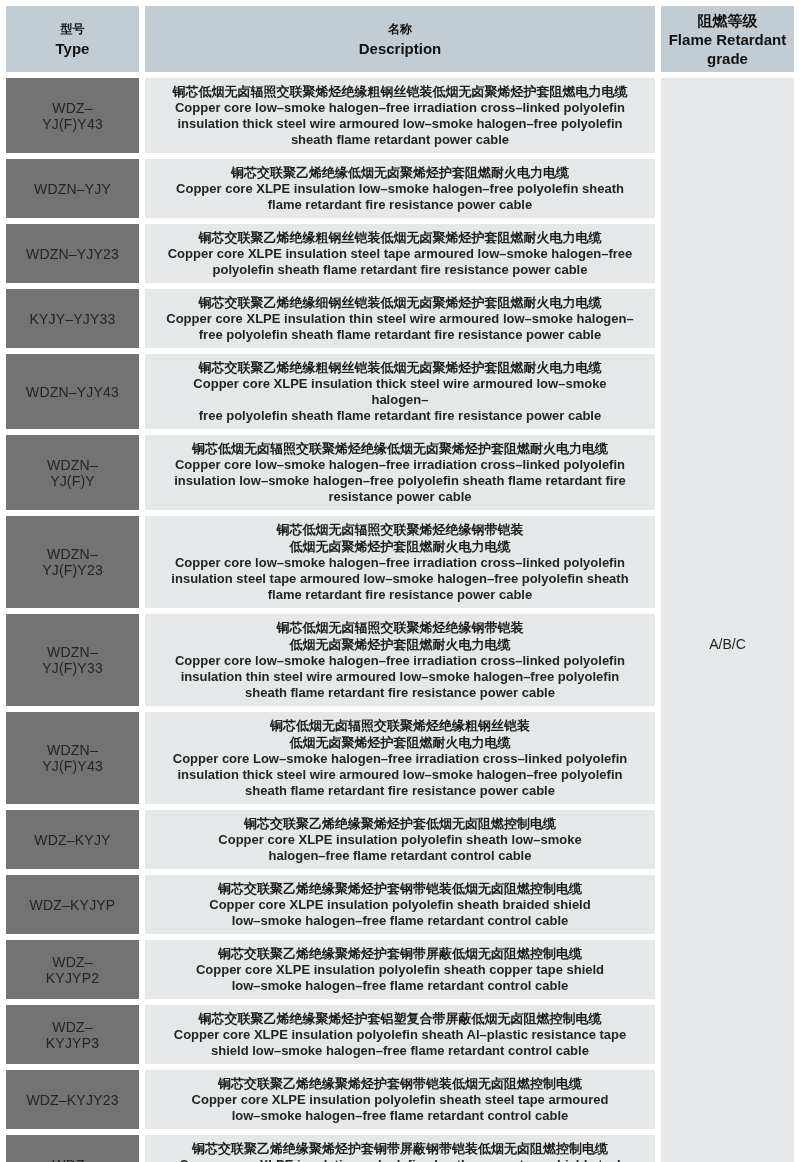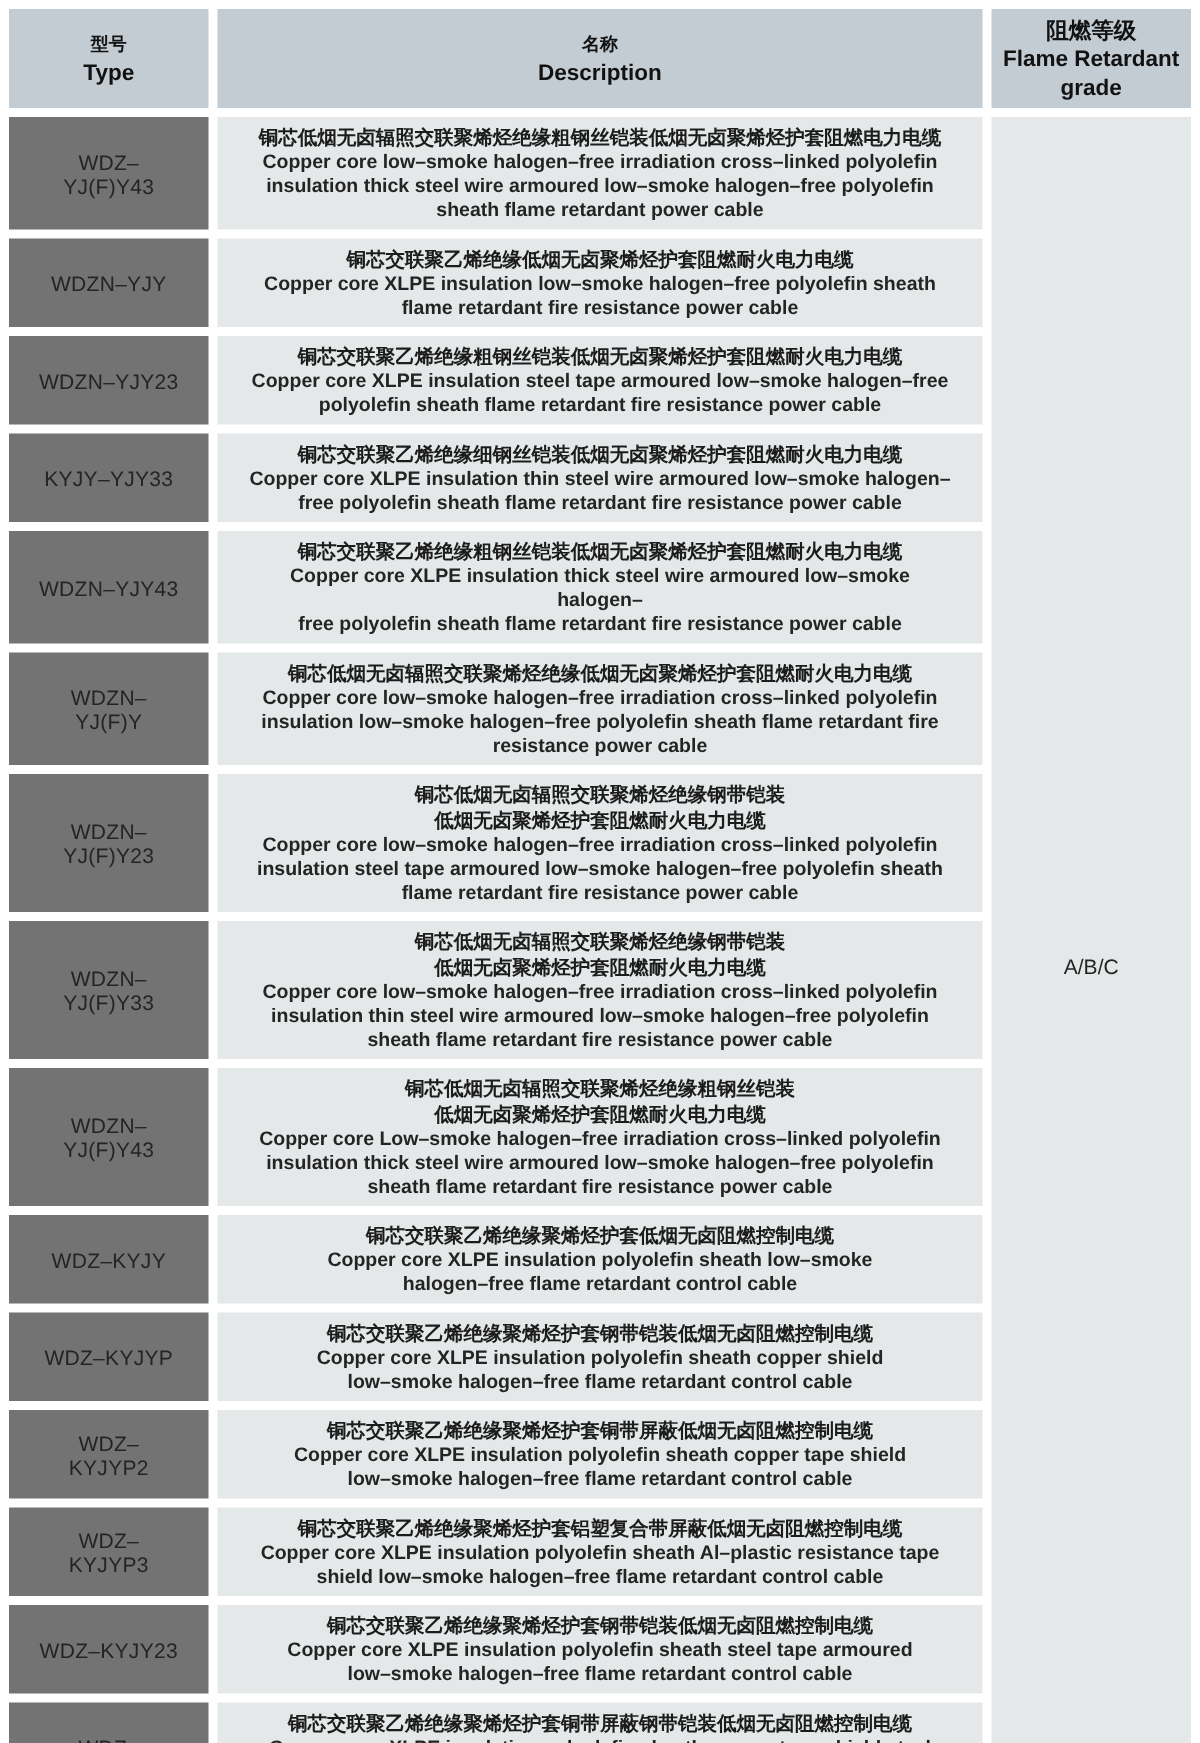--- a/index.html
+++ b/index.html
@@ -226,21 +226,21 @@
 halogen–free flame retardant control cable</div>
     </td>
   </tr>
 
   <tr>
     <td class="type-cell">
       <span class="type-text">WDZ–KYJYP</span>
     </td>
     <td class="desc-cell">
       <div class="zh">铜芯交联聚乙烯绝缘聚烯烃护套钢带铠装低烟无卤阻燃控制电缆</div>
-      <div class="en">Copper core XLPE insulation polyolefin sheath copper shield
+      <div class="en">Copper core XLPE insulation polyolefin sheath braided shield
 low–smoke halogen–free flame retardant control cable</div>
     </td>
   </tr>
 
   <tr>
     <td class="type-cell">
       <span class="type-text">WDZ–KYJYP2</span>
     </td>
     <td class="desc-cell">
       <div class="zh">铜芯交联聚乙烯绝缘聚烯烃护套铜带屏蔽低烟无卤阻燃控制电缆</div>

